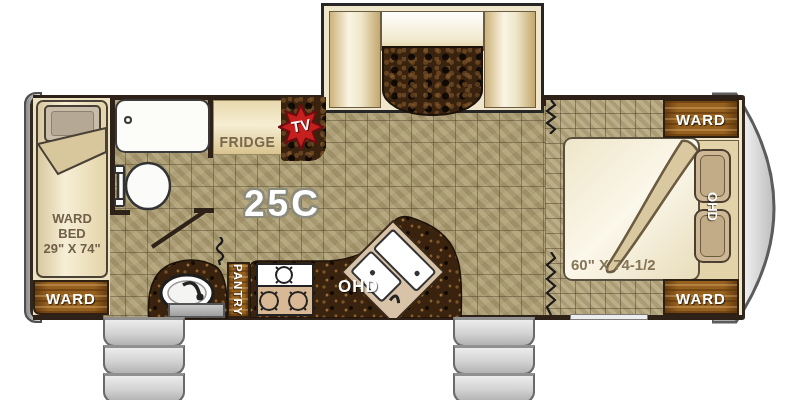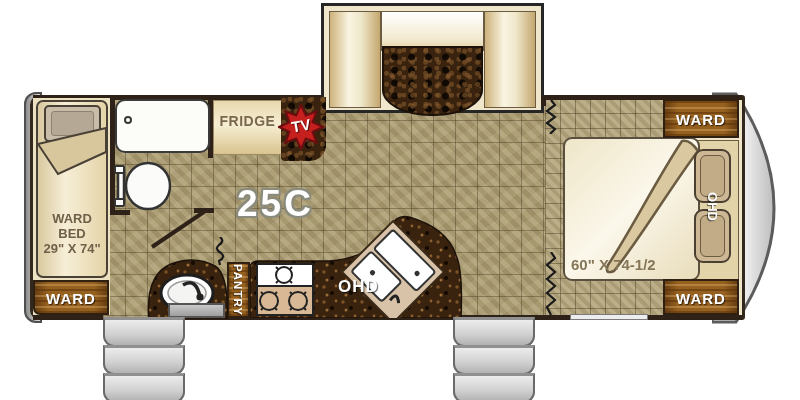--- a/index.html
+++ b/index.html
@@ -132,30 +132,30 @@
             background:#fff;box-sizing:border-box;"></div>
   <svg class="abs" style="left:114px;top:160px;" width="64" height="52" viewBox="0 0 64 52">
     <rect x="4" y="8" width="6" height="36" rx="2" fill="#fbfbf9" stroke="#333" stroke-width="2.5"></rect>
     <rect x="1" y="6" width="9" height="7" rx="1" fill="#fbfbf9" stroke="#333" stroke-width="2"></rect>
     <rect x="1" y="39" width="9" height="7" rx="1" fill="#fbfbf9" stroke="#333" stroke-width="2"></rect>
     <ellipse cx="34" cy="26" rx="22" ry="23" fill="#fbfbf9" stroke="#333" stroke-width="2.5"></ellipse>
   </svg>
 
   <div class="abs" style="left:213px;top:100px;width:69px;height:55px;box-sizing:border-box;border:1px solid #9a8a62;
             background:linear-gradient(180deg,#e8d9ae,#f6eed3 45%,#d9c48f);">
-    <div class="dim-label" style="font-size:14px;margin-top:12px;letter-spacing:.5px;color:#7a684c;">FRIDGE</div>
+    <div class="dim-label" style="font-size:14px;margin-top:33px;letter-spacing:.5px;color:#7a684c;">FRIDGE</div>
   </div>
   <div class="abs granite" style="left:281px;top:97px;width:45px;height:64px;border-radius:0 0 16px 4px;"></div>
   <svg class="abs" style="left:278px;top:104px;" width="46" height="46" viewBox="0 0 44 44">
     <polygon points="43,22 33.1,26.6 36.8,36.8 26.6,33.1 22,43 17.4,33.1 7.2,36.8 10.9,26.6 1,22 10.9,17.4 7.2,7.2 17.4,10.9 22,1 26.6,10.9 36.8,7.2 33.1,17.4" fill="#c6201e" stroke="#6d0d10" stroke-width="2"></polygon>
   </svg>
   <div class="abs" style="left:286px;top:117px;width:30px;text-align:center;color:#fff;font-weight:bold;
             font-size:15px;transform:rotate(-10deg);text-shadow:1px 1px 1px rgba(0,0,0,.6);">TV</div>
 
-  <div class="abs model-label" style="left:237px;top:183px;">25C</div>
+  <div class="abs model-label" style="left:244px;top:183px;">25C</div>
 
   <svg class="abs" style="left:225px;top:208px;" width="258" height="110" viewBox="0 0 258 110">
     <defs>
       <pattern id="gran1" width="19" height="15" patternUnits="userSpaceOnUse">
         <rect width="19" height="15" fill="#39230f"></rect>
         <circle cx="4" cy="4" r="1.7" fill="#7c5326"></circle>
         <circle cx="12" cy="10" r="2.1" fill="#120901"></circle>
         <circle cx="16" cy="3" r="1.4" fill="#8d602e"></circle>
         <circle cx="7" cy="12" r="1.5" fill="#9a6c38"></circle>
       </pattern>

